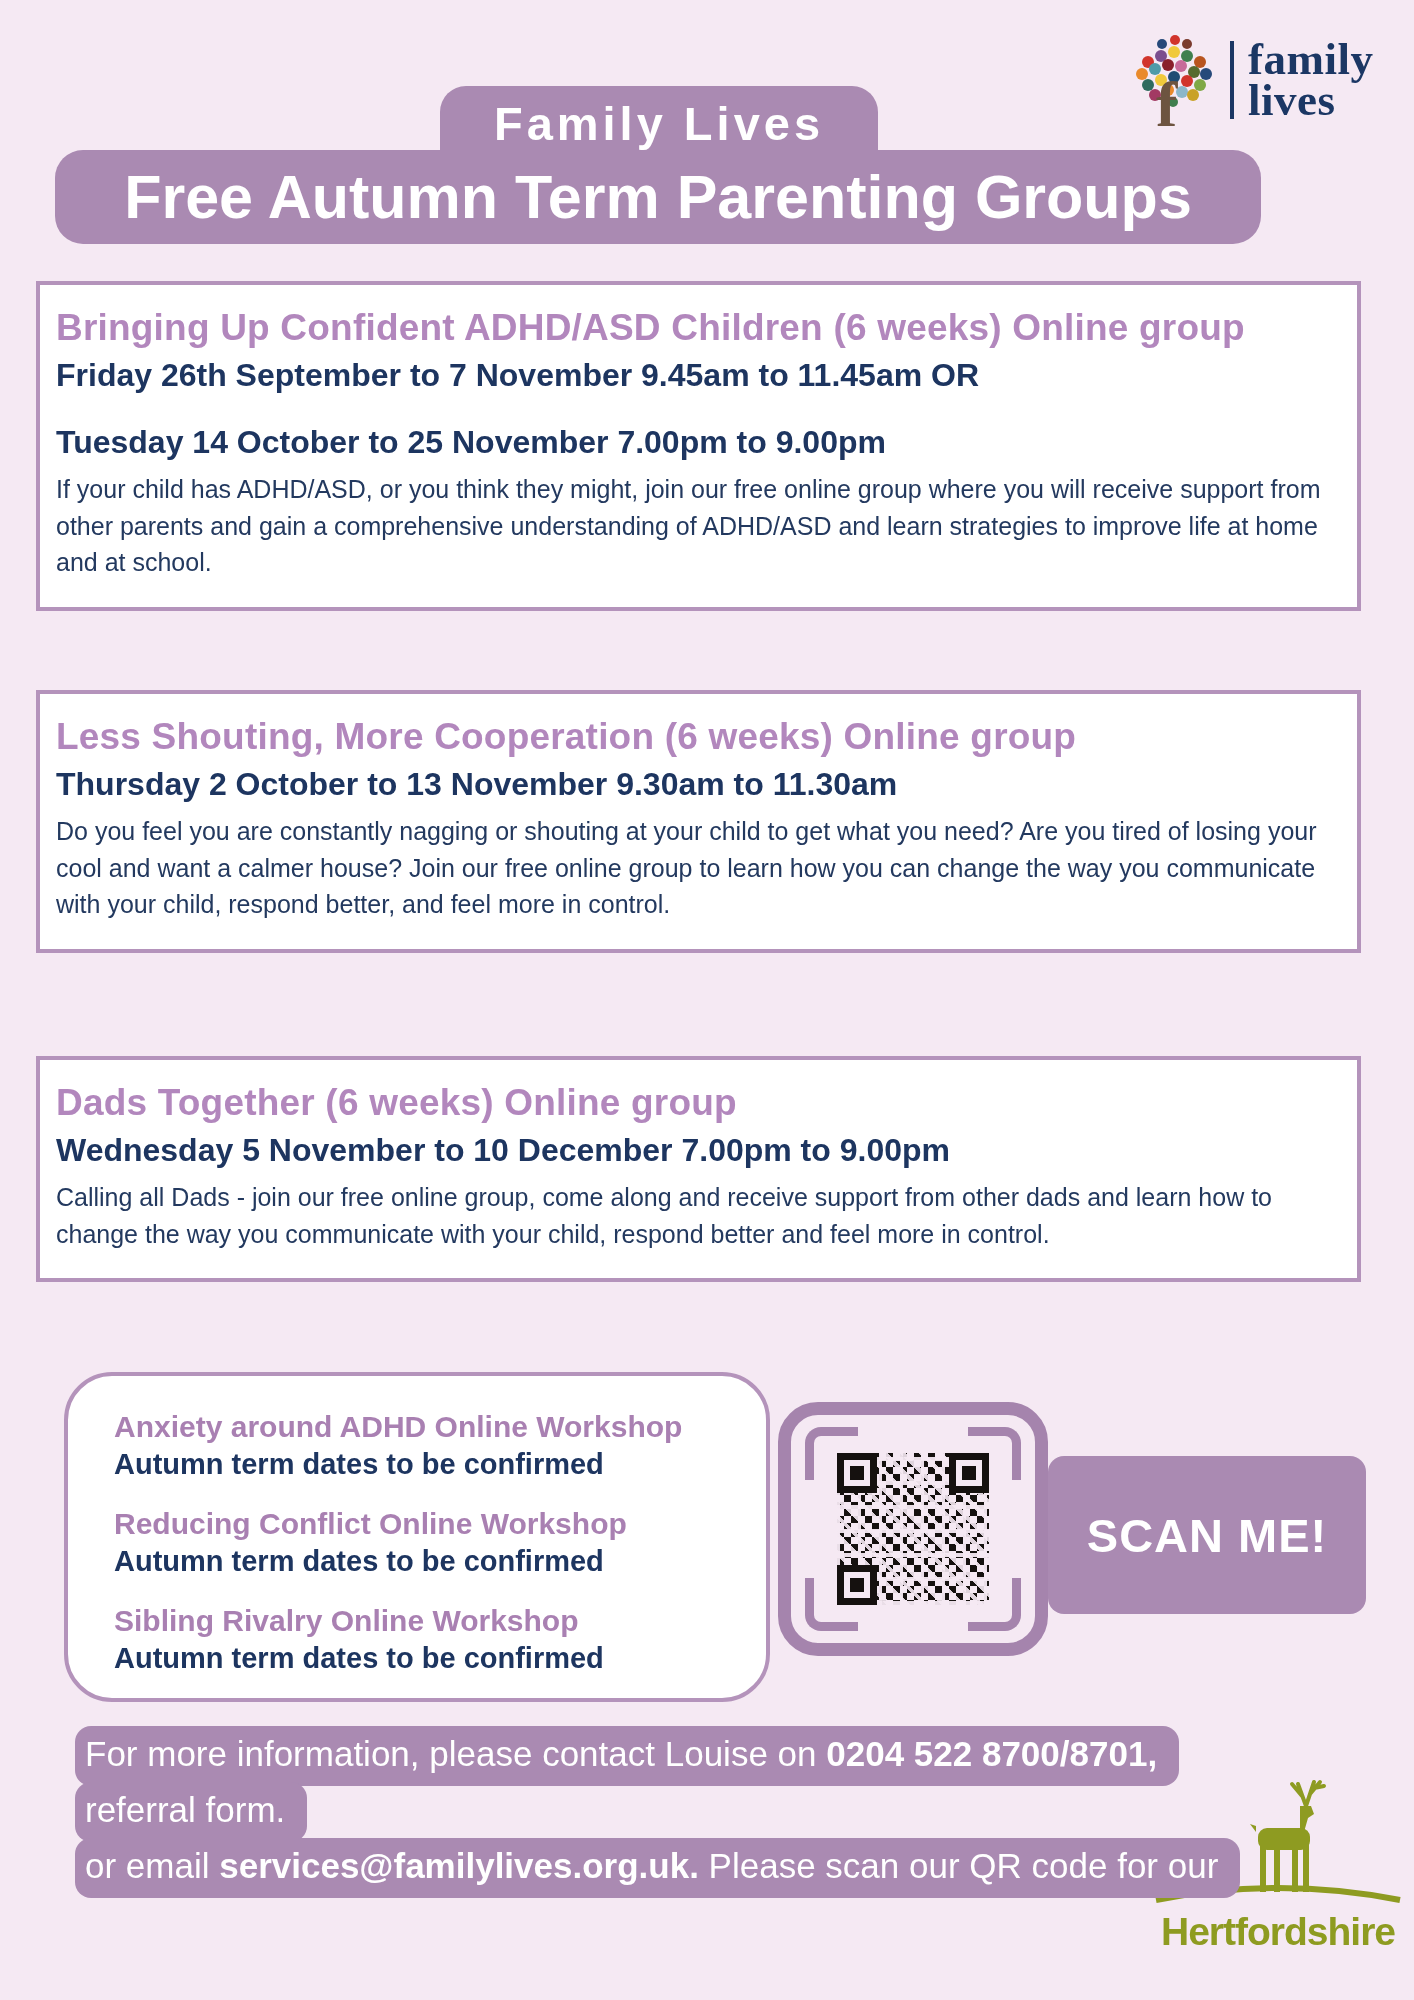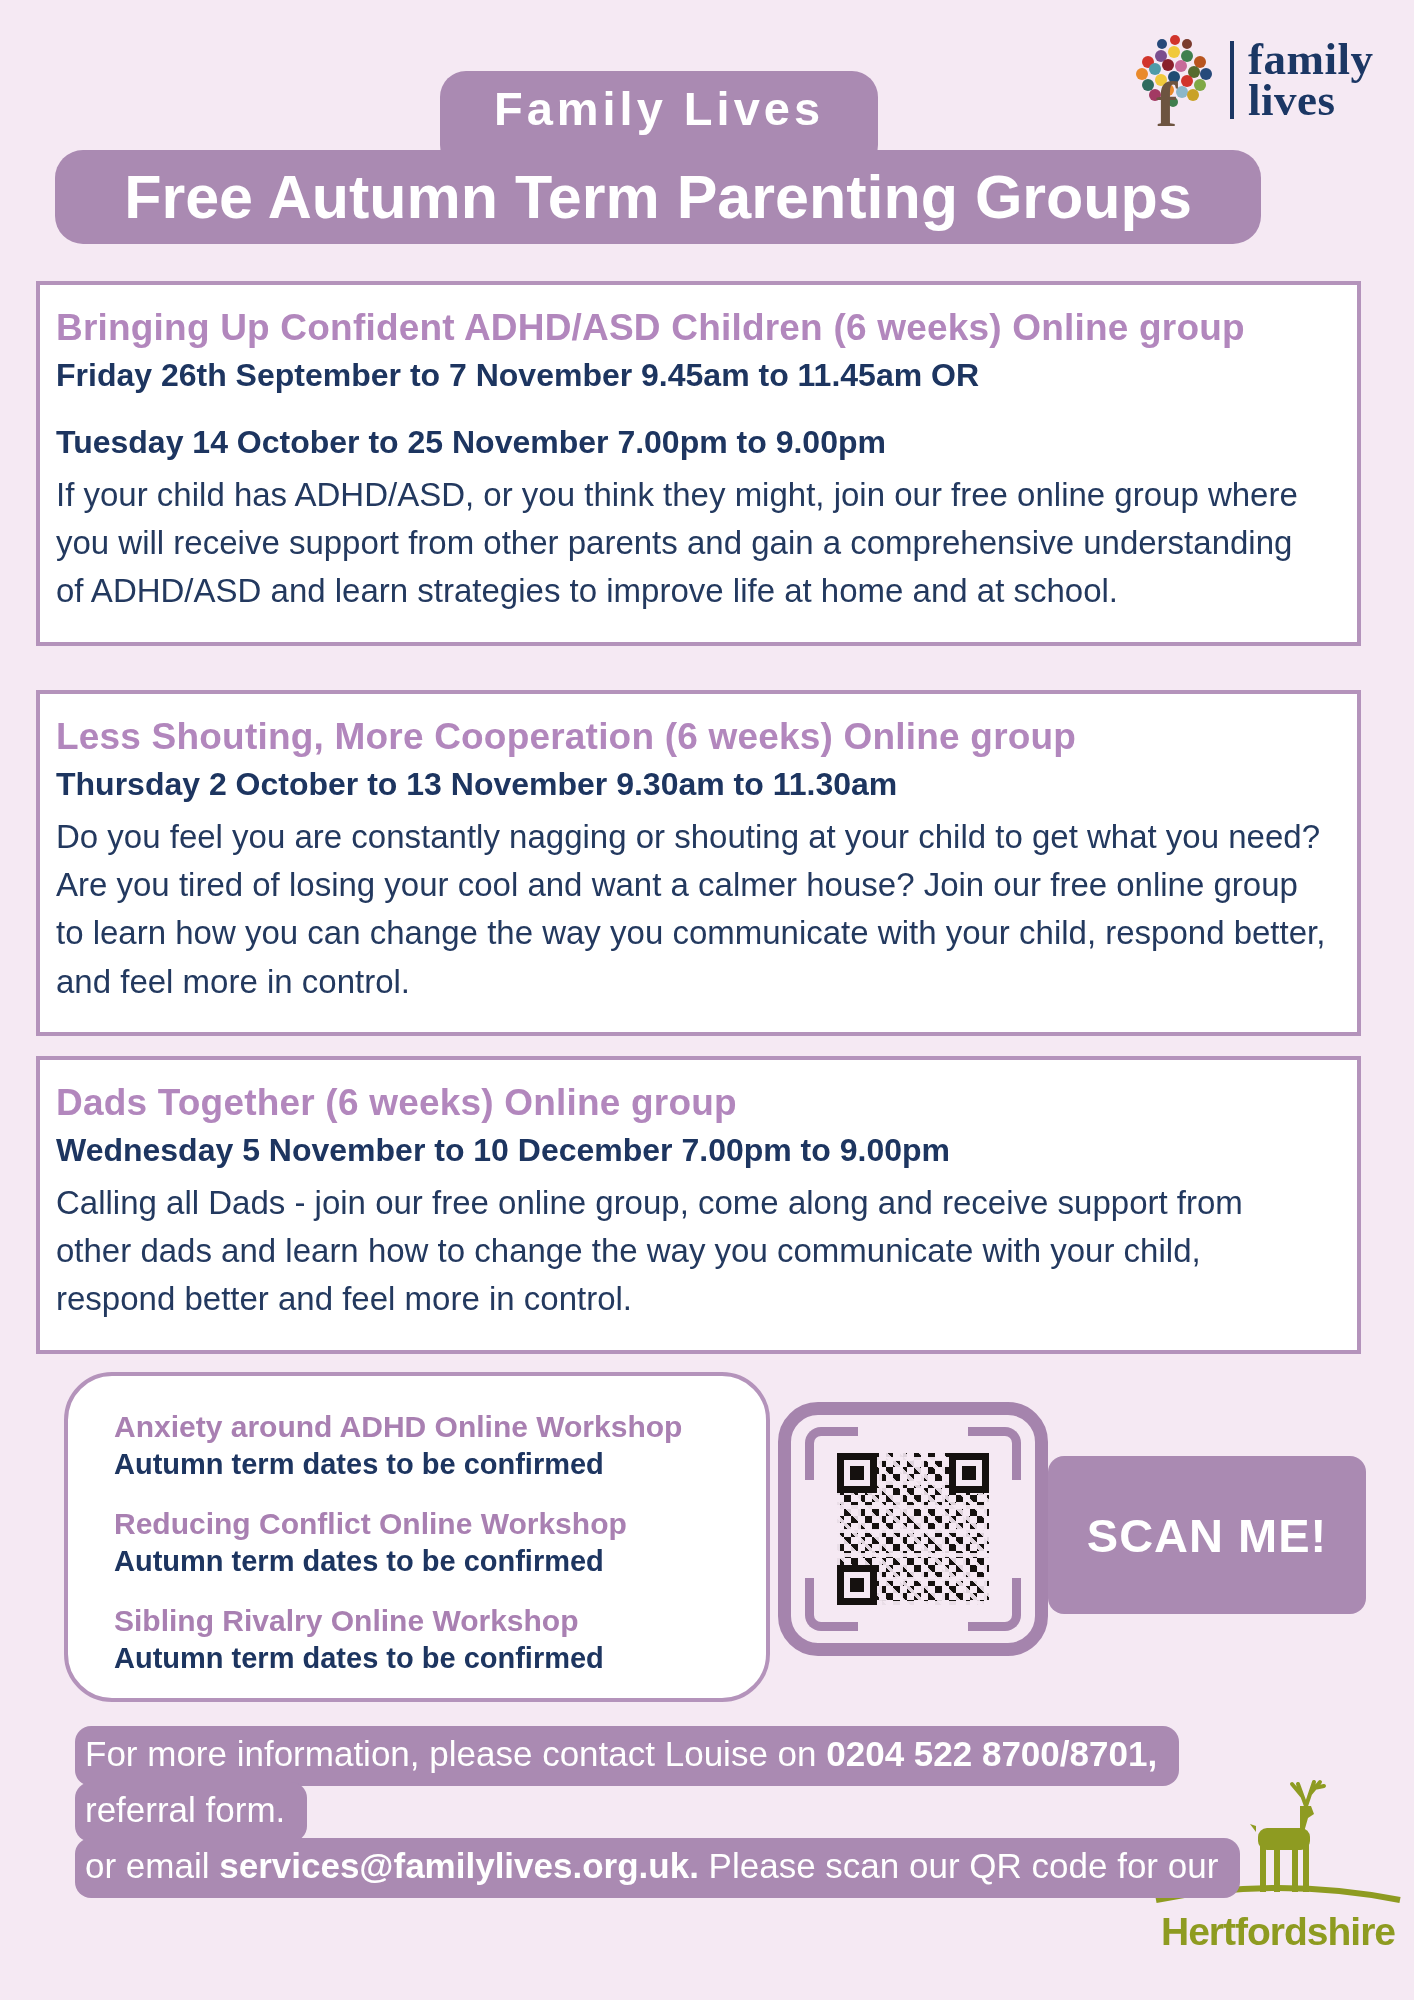--- a/index.html
+++ b/index.html
@@ -6,34 +6,34 @@
   body{font-family:"Liberation Sans",sans-serif;}
   .page{position:relative;width:1414px;height:2000px;background:#f5e9f3;overflow:hidden;}
 
   
   .brand{position:absolute;left:1126px;top:28px;width:280px;height:104px;display:flex;align-items:center;}
   .brand-tree{width:96px;height:104px;flex:0 0 auto;}
   .brand-divider{width:4px;height:78px;background:#1b3764;margin:0 14px 0 8px;}
   .brand-words{color:#1b3764;font-family:"Liberation Serif",serif;font-weight:bold;font-size:45px;line-height:41px;letter-spacing:0.5px;}
 
   
-  .banner-tab{position:absolute;left:440px;top:71px;width:438px;height:100px;background:#aa8ab2;border-radius:26px;z-index:1;text-align:center;}
+  .banner-tab{position:absolute;left:440px;top:86px;width:438px;height:100px;background:#aa8ab2;border-radius:26px;z-index:1;text-align:center;}
   .banner-tab .txt{padding-top:10px;color:#ffffff;font-weight:bold;font-size:47px;letter-spacing:4px;}
   .banner-main{position:absolute;left:55px;top:150px;width:1206px;height:94px;background:#aa8ab2;border-radius:28px;z-index:2;text-align:center;}
   .banner-main .txt{color:#ffffff;font-weight:bold;font-size:61px;line-height:94px;letter-spacing:0px;white-space:nowrap;}
 
   
   .group-box{position:absolute;left:36px;width:1271px;background:#ffffff;border:4px solid #b493bb;padding:22px 30px 26px 16px;}
   .gb1{top:281px;}
   .gb2{top:690px;}
   .gb3{top:1056px;}
   .group-title{color:#b287bd;font-weight:bold;font-size:37px;margin:0 0 8px 0;letter-spacing:0.2px;}
   .group-date{color:#1d3560;font-weight:bold;font-size:32px;margin:0;}
   .date-gap{height:30px;}
-  .group-body{color:#23395f;font-size:33px;line-height:1.46;margin:10px 0 0 0;}
+  .group-body{color:#23395f;font-size:25px;line-height:1.46;margin:10px 0 0 0;}
 
   
   .workshops{position:absolute;left:64px;top:1372px;width:632px;height:288px;background:#ffffff;border:4px solid #b493bb;border-radius:48px;padding:34px 20px 0 46px;}
   .ws-title{color:#a980b2;font-weight:bold;font-size:30px;margin:0 0 4px 0;}
   .ws-date{color:#1d3560;font-weight:bold;font-size:29px;margin:0 0 26px 0;}
 
   
   .scanme{position:absolute;left:1048px;top:1456px;width:318px;height:158px;background:#aa8ab2;border-radius:16px;z-index:1;display:flex;align-items:center;justify-content:center;}
   .scanme .txt{color:#ffffff;font-weight:bold;font-size:47px;letter-spacing:1px;}
 

